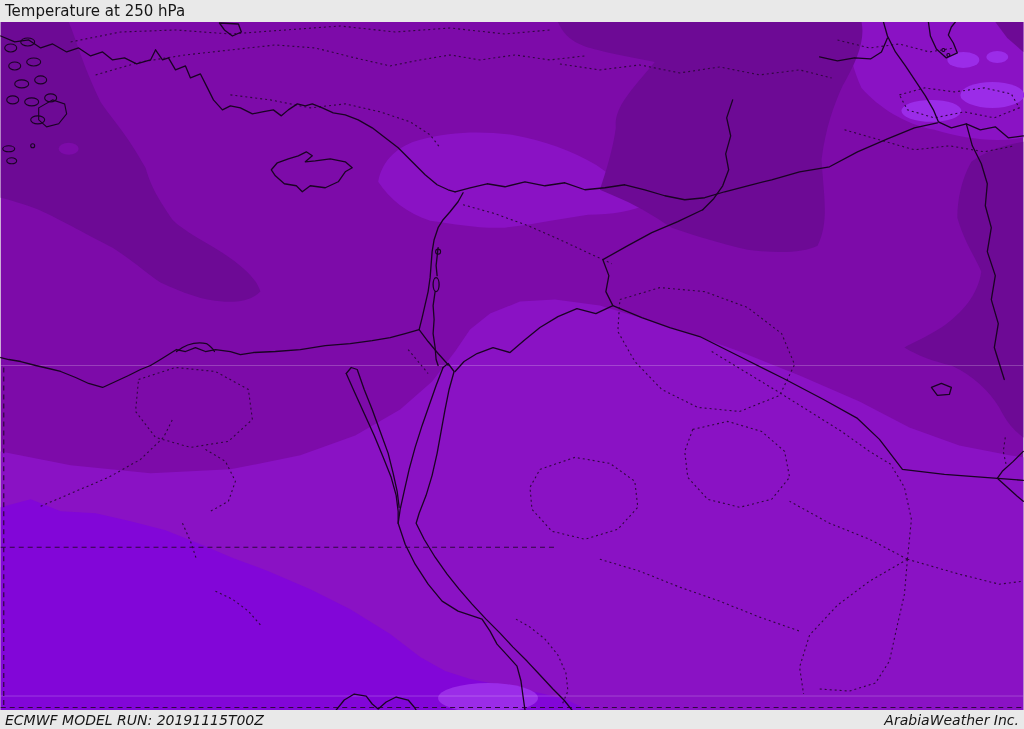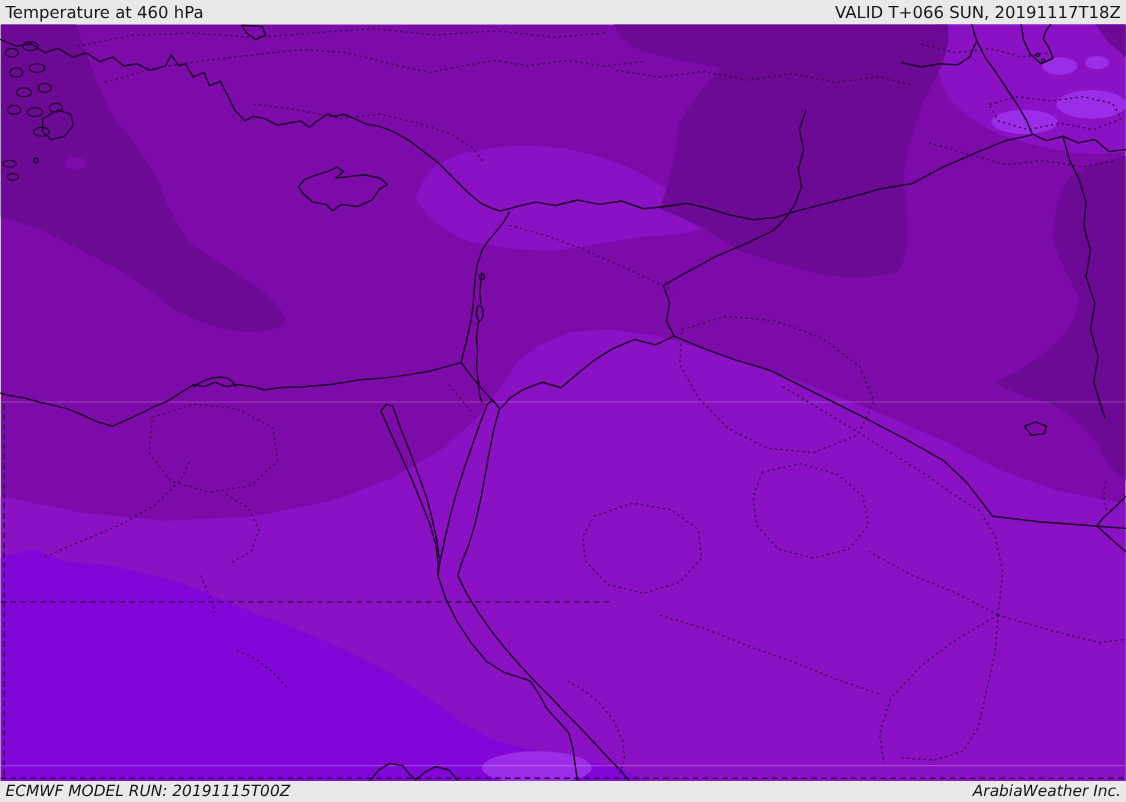--- a/index.html
+++ b/index.html
@@ -14,22 +14,21 @@
   .lbl{white-space:nowrap;}
   #mapwrap{position:absolute;top:22px;left:0;width:1024px;height:688px;overflow:hidden;}
   svg{display:block;}
 </style>
 </head>
 <body>
 
 <div id="app" style="--bar-bg: #e9e9e9; --bar-text: #161616;">
 
   <div class="bar" id="topbar">
-    <span class="lbl">Temperature at 460 hPa</span>
-    <span class="lbl">VALID T+066 SUN, 20191117T18Z</span>
+    <span class="lbl">Temperature at 250 hPa</span>
   </div>
 
   <div id="mapwrap">
   <svg width="1024" height="688" viewBox="0 22 1024 689" xmlns="http://www.w3.org/2000/svg">
 
     <g>
 
       <rect x="0" y="22" width="1024" height="689" fill="#7d0ba9"></rect>
 
       <g fill="#8a12c4">

